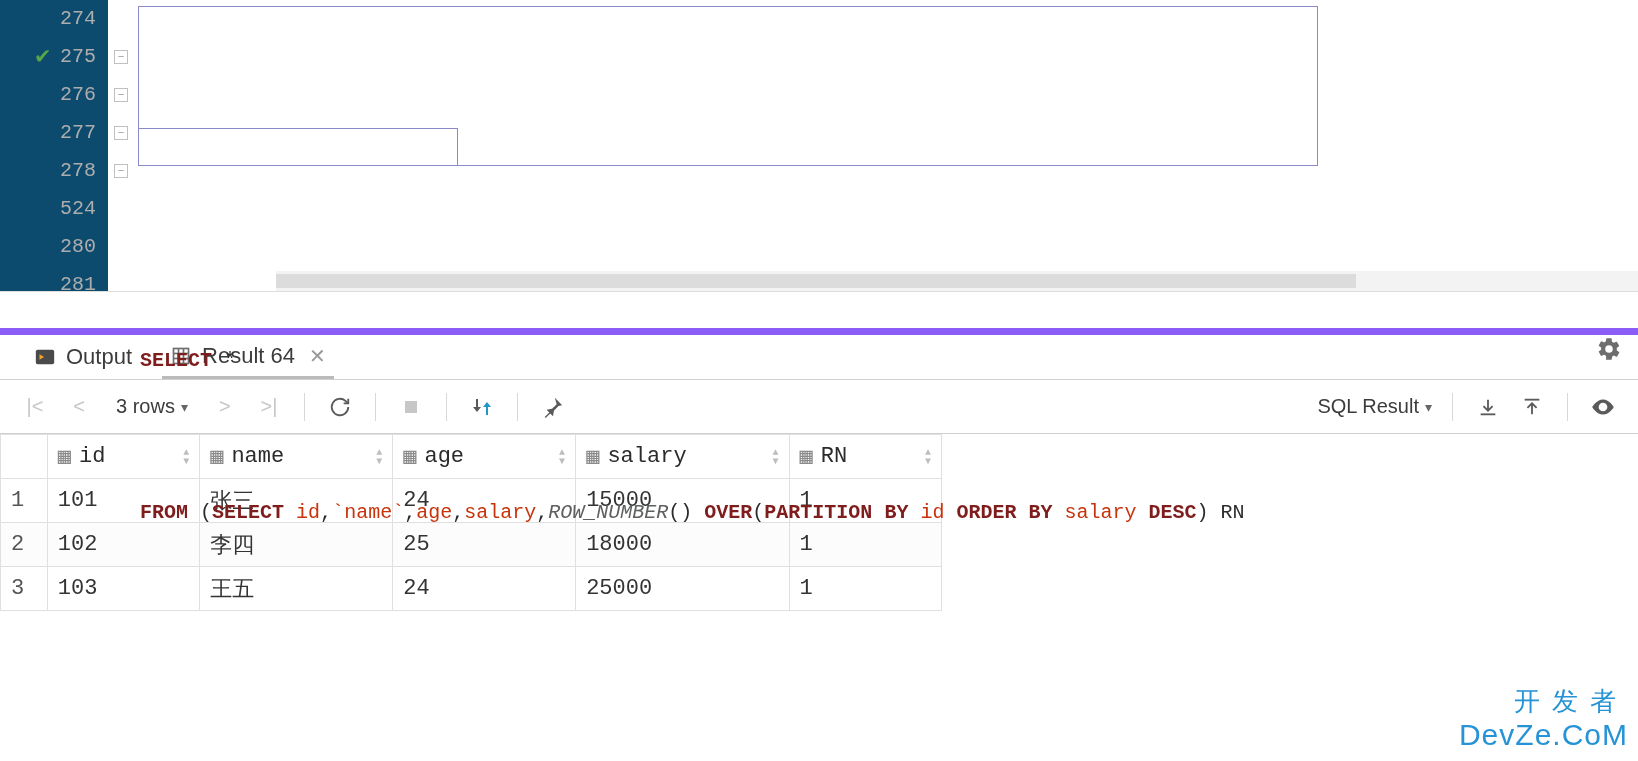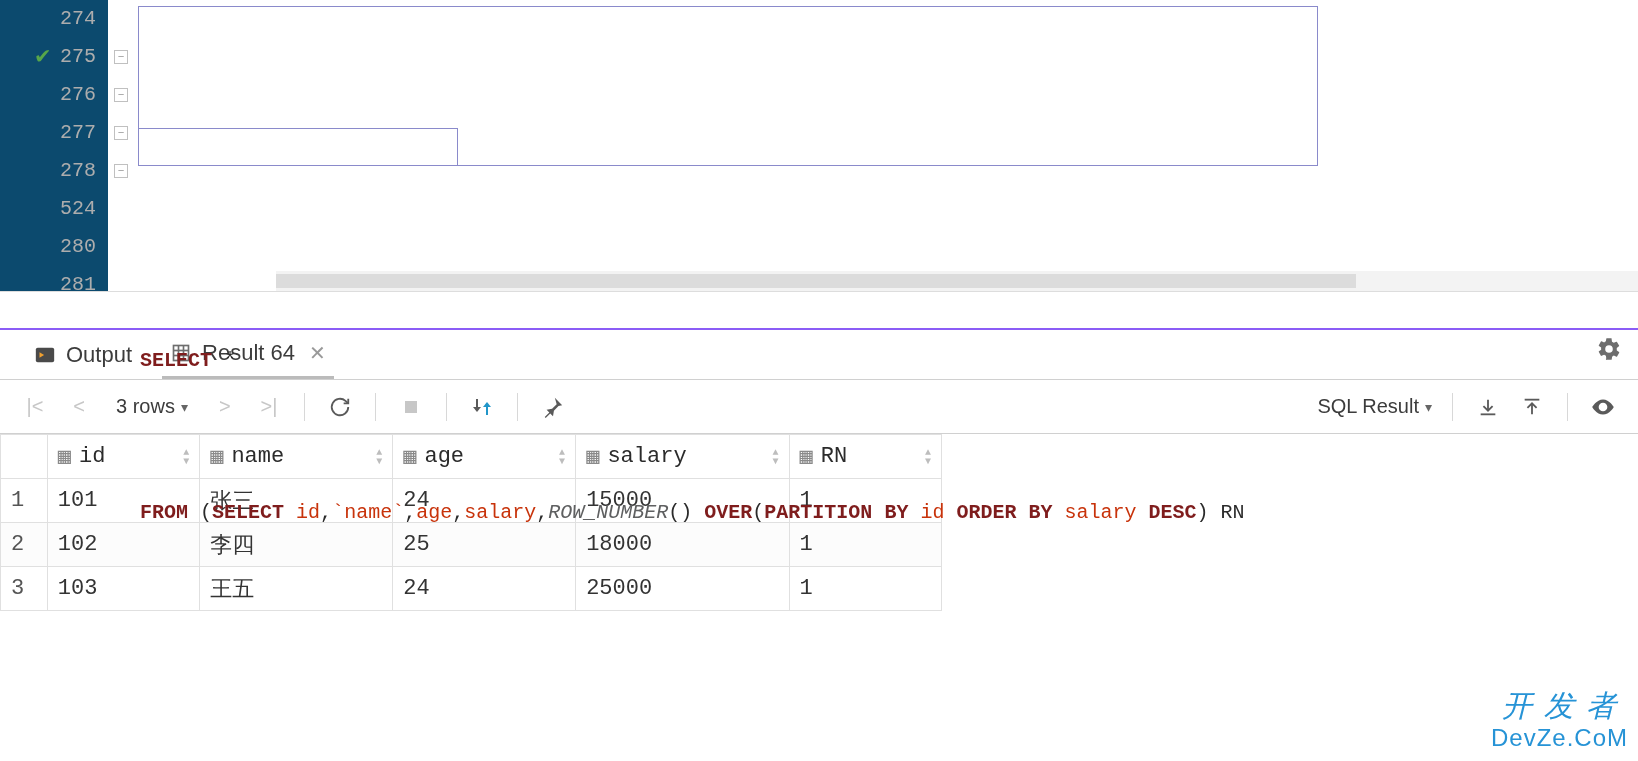--- a/index.html
+++ b/index.html
@@ -101,21 +101,21 @@
     color:#6e6e6e;
     font-size:28px;
     cursor:pointer;
   }
 
   
   .tabbar {
     display:flex;
     align-items:flex-start;
     height: 52px;
-    border-top:2px solid #8b5cf6;
+    border-top:7px solid #8b5cf6;
     border-bottom:1px solid #d0d0d0;
     padding-left: 26px;
     margin-top: 36px;
     gap: 22px;
     font-family: -apple-system, Arial, sans-serif;
     font-size: 22px;
     color:#3c3c3c;
   }
   .tab { display:flex; align-items:center; gap:10px; height:100%; padding: 0 8px;}
   .tab.active { border-bottom: 3px solid #bbbbbb; }
@@ -177,22 +177,22 @@
 
   
   .watermark {
     position:absolute;
     right: 10px; bottom: 8px;
     text-align:right;
     font-family: "Microsoft YaHei", Arial, sans-serif;
     color:#2693d6;
     line-height: 1.2;
   }
-  .watermark .cn { font-size: 30px; letter-spacing: 12px; font-style: italic;}
-  .watermark .en { font-size: 24px; letter-spacing: 1px;}
+  .watermark .cn { font-size: 26px; letter-spacing: 12px;}
+  .watermark .en { font-size: 30px; letter-spacing: 1px;}
 </style>
 </head>
 <body>
 
 <div class="editor-pane">
 
   <div class="gutter">
     <div class="gutter-row">
         <span>274</span>
       </div>

